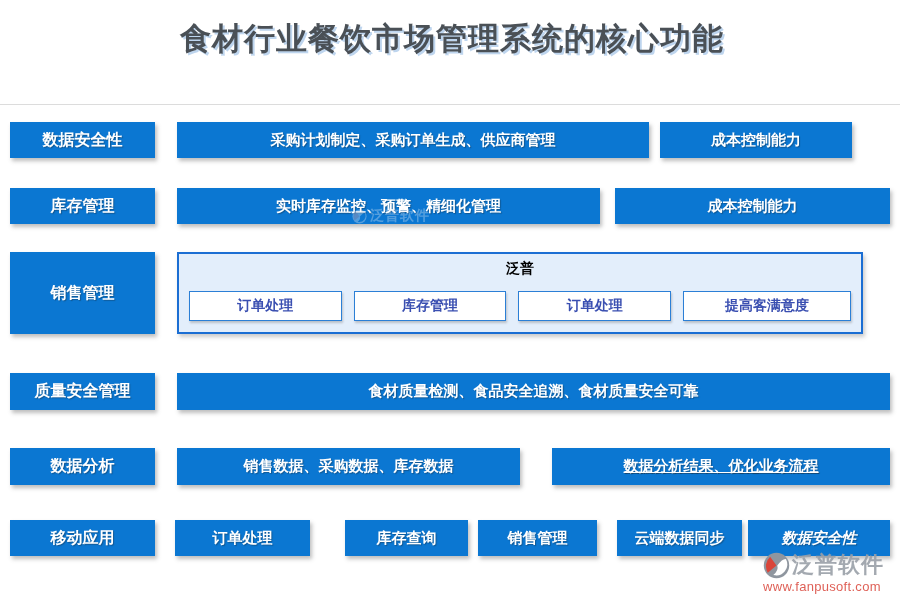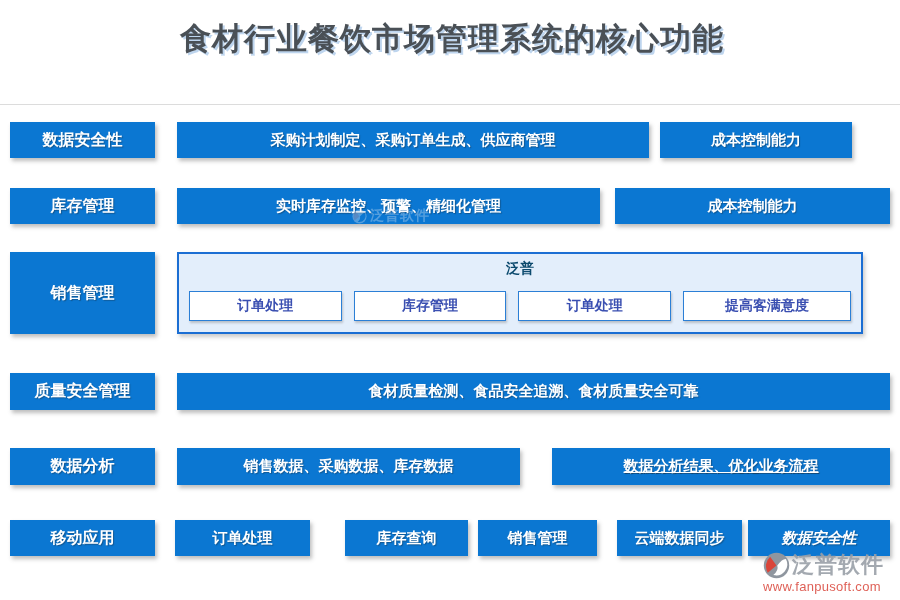--- a/index.html
+++ b/index.html
@@ -19,21 +19,21 @@
     box-shadow:2px 3px 4px rgba(110,110,110,0.45); text-shadow:1px 1px 1px rgba(30,30,30,0.35);
     white-space:nowrap;
   }
   .label { font-size:16px; }
   .panel {
     position:absolute; left:177px; top:252px; width:686px; height:82px;
     background:#e3eefb; border:2px solid #1b6ed3; box-sizing:border-box;
     box-shadow:2px 3px 4px rgba(110,110,110,0.35);
   }
   .panel-brand {
-    text-align:center; color:#0c4a6e; font-weight:bold; font-size:14px; margin-top:6px;
+    text-align:center; color:#000000; font-weight:bold; font-size:14px; margin-top:6px;
   }
   .panel-buttons { display:flex; gap:12px; padding:0 10px; margin-top:13px; }
   .panel-btn {
     flex:1; background:#ffffff; border:1px solid #2b7fd6; color:#3a4fb1;
     font-weight:bold; font-size:14px; height:30px; box-sizing:border-box;
     display:flex; align-items:center; justify-content:center;
     box-shadow:1px 2px 2px rgba(110,110,110,0.35); white-space:nowrap; cursor:pointer;
   }
   .inline-watermark {
     position:absolute; left:352px; top:207px; display:flex; align-items:center;

